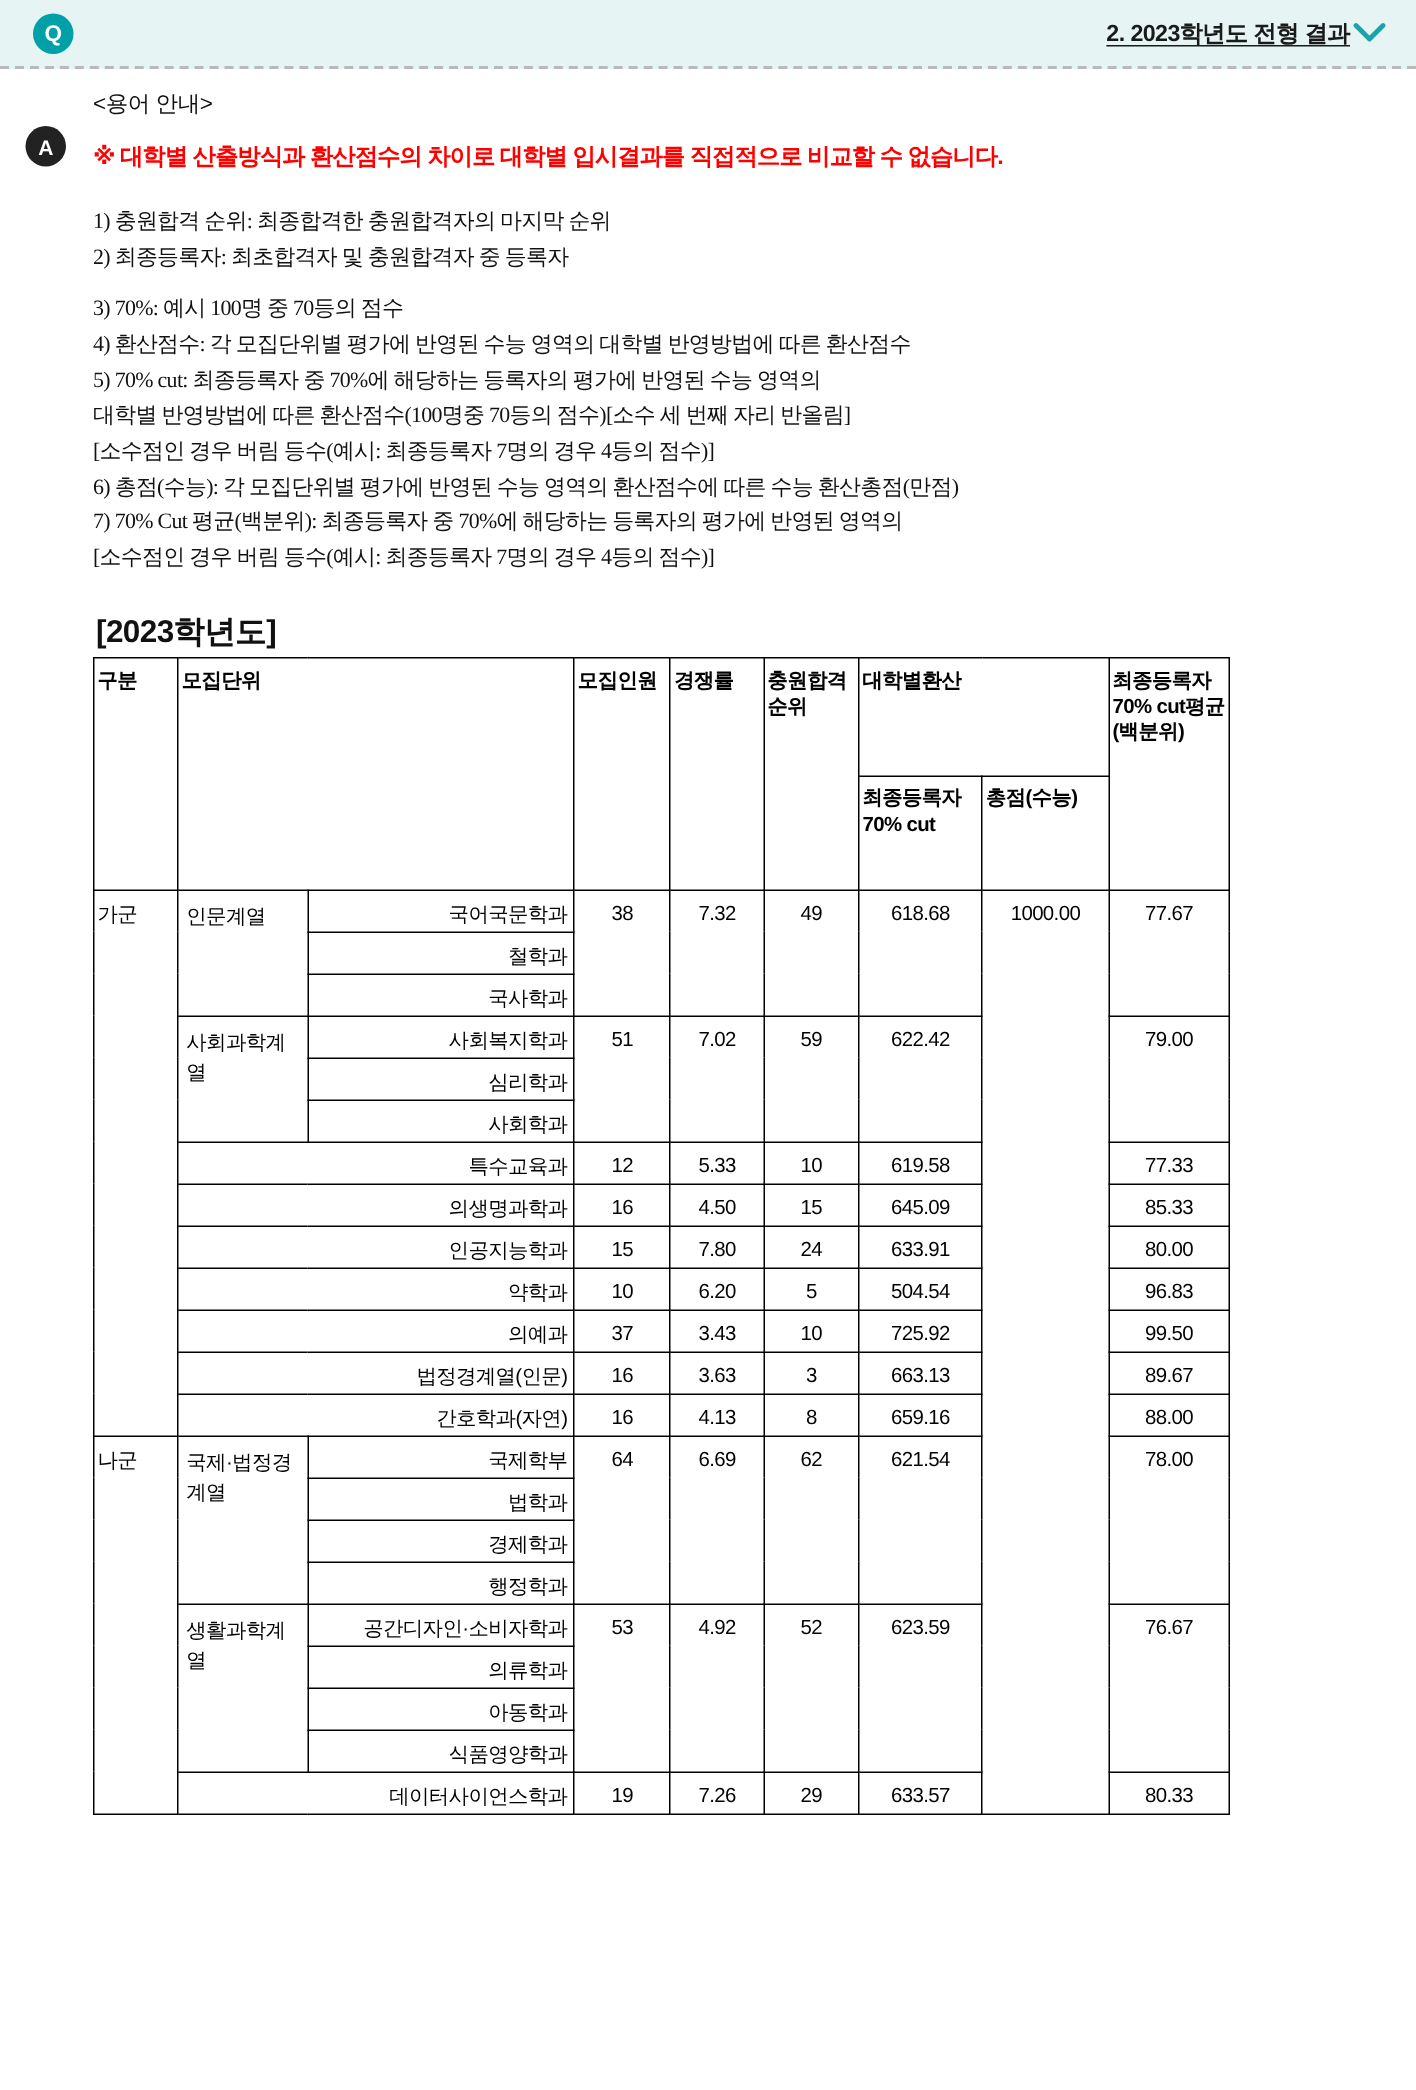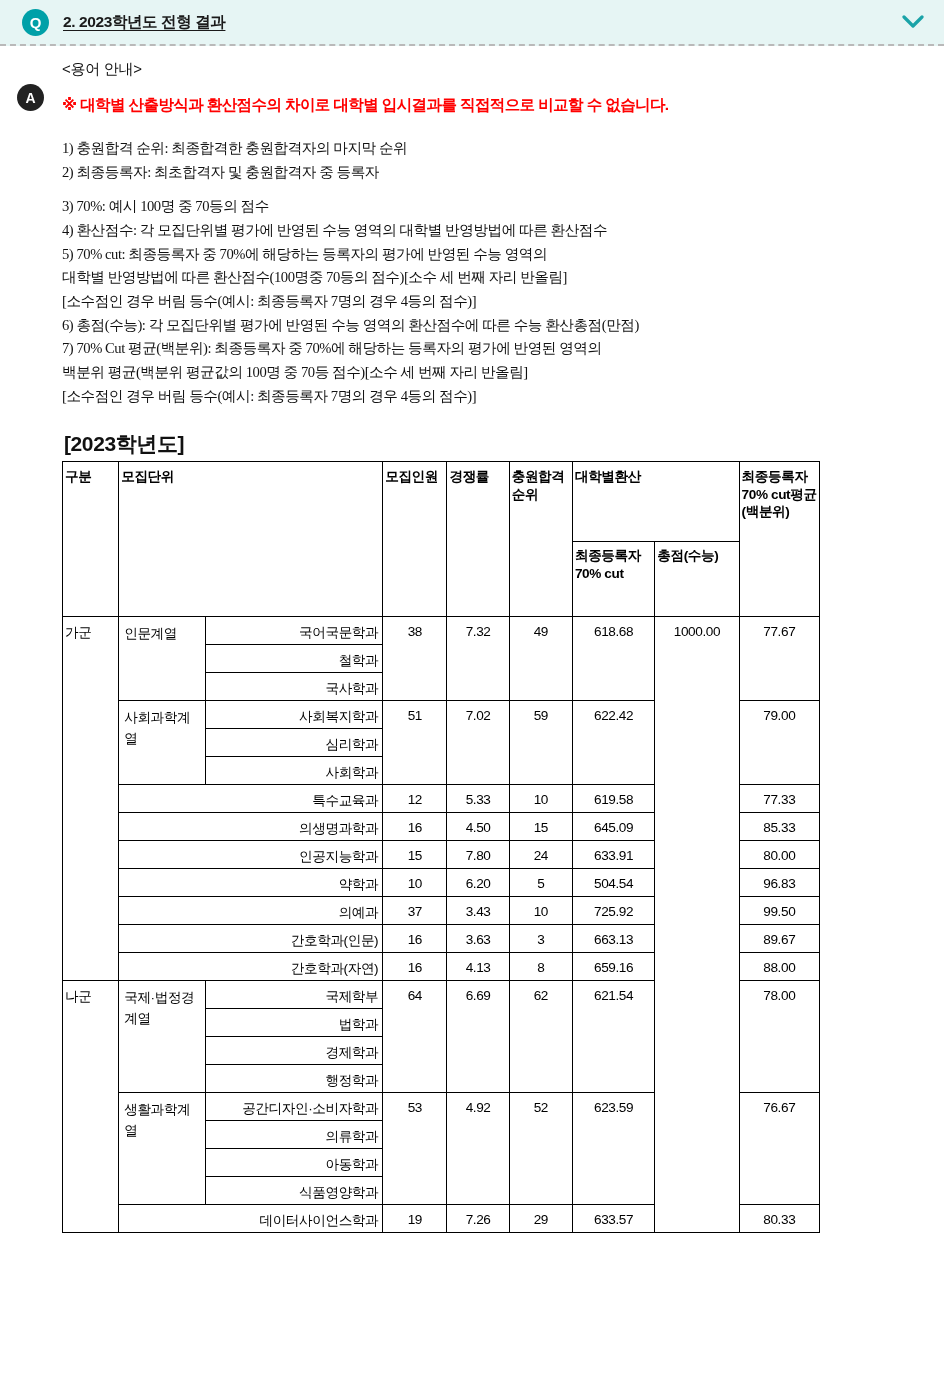--- a/index.html
+++ b/index.html
@@ -42,20 +42,21 @@
   }
   .q-title {
     margin-left: 14px;
     font-size: 15.5px;
     font-weight: bold;
     color: #1a1a1a;
     text-decoration: underline;
     text-underline-offset: 3px;
     letter-spacing: -0.4px;
     flex: 1 1 auto;
+    text-align: right;
   }
   .chevron {
     width: 26px;
     height: 26px;
     flex: 0 0 auto;
     display: flex;
     align-items: center;
     justify-content: center;
   }
 
@@ -171,21 +172,20 @@
         <div>1) 충원합격 순위: 최종합격한 충원합격자의 마지막 순위</div>
         <div>2) 최종등록자: 최초합격자 및 충원합격자 중 등록자</div>
         <div class="spacer"></div>
         <div>3) 70%: 예시 100명 중 70등의 점수</div>
         <div>4) 환산점수: 각 모집단위별 평가에 반영된 수능 영역의 대학별 반영방법에 따른 환산점수</div>
         <div>5) 70% cut: 최종등록자 중 70%에 해당하는 등록자의 평가에 반영된 수능 영역의</div>
         <div>대학별 반영방법에 따른 환산점수(100명중 70등의 점수)[소수 세 번째 자리 반올림]</div>
         <div>[소수점인 경우 버림 등수(예시: 최종등록자 7명의 경우 4등의 점수)]</div>
         <div>6) 총점(수능): 각 모집단위별 평가에 반영된 수능 영역의 환산점수에 따른 수능 환산총점(만점)</div>
         <div>7) 70% Cut 평균(백분위): 최종등록자 중 70%에 해당하는 등록자의 평가에 반영된 영역의</div>
-        <div>백분위 평균(백분위 평균값의 100명 중 70등 점수)[소수 세 번째 자리 반올림]</div>
         <div>[소수점인 경우 버림 등수(예시: 최종등록자 7명의 경우 4등의 점수)]</div>
       </div>
 
     <div class="year-label">[2023학년도]</div>
 
     <table class="result">
       <colgroup>
         <col style="width:56px">
         <col style="width:86px">
         <col style="width:177px">
@@ -278,21 +278,21 @@
           </tr>
           <tr class="row-h">
             <td class="dept" colspan="2">의예과</td>
             <td class="num" rowspan="1">37</td>
             <td class="num" rowspan="1">3.43</td>
             <td class="num" rowspan="1">10</td>
             <td class="num" rowspan="1">725.92</td>
             <td class="num" rowspan="1">99.50</td>
           </tr>
           <tr class="row-h">
-            <td class="dept" colspan="2">간호학과(인문)</td>
+            <td class="dept" colspan="2">법정경계열(인문)</td>
             <td class="num" rowspan="1">16</td>
             <td class="num" rowspan="1">3.63</td>
             <td class="num" rowspan="1">3</td>
             <td class="num" rowspan="1">663.13</td>
             <td class="num" rowspan="1">89.67</td>
           </tr>
           <tr class="row-h">
             <td class="dept" colspan="2">간호학과(자연)</td>
             <td class="num" rowspan="1">16</td>
             <td class="num" rowspan="1">4.13</td>

